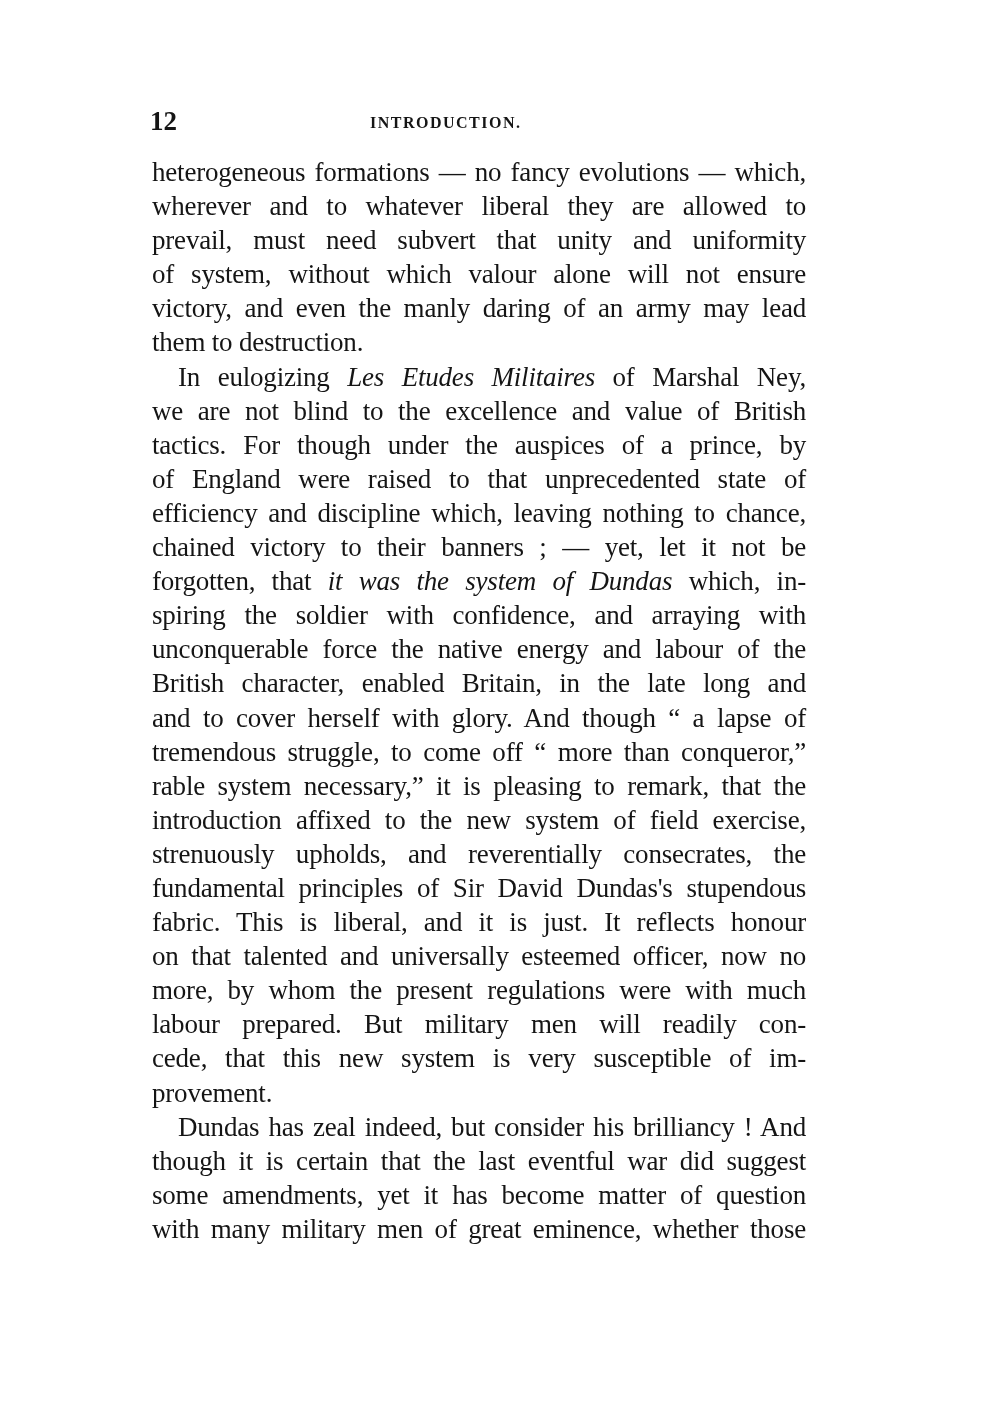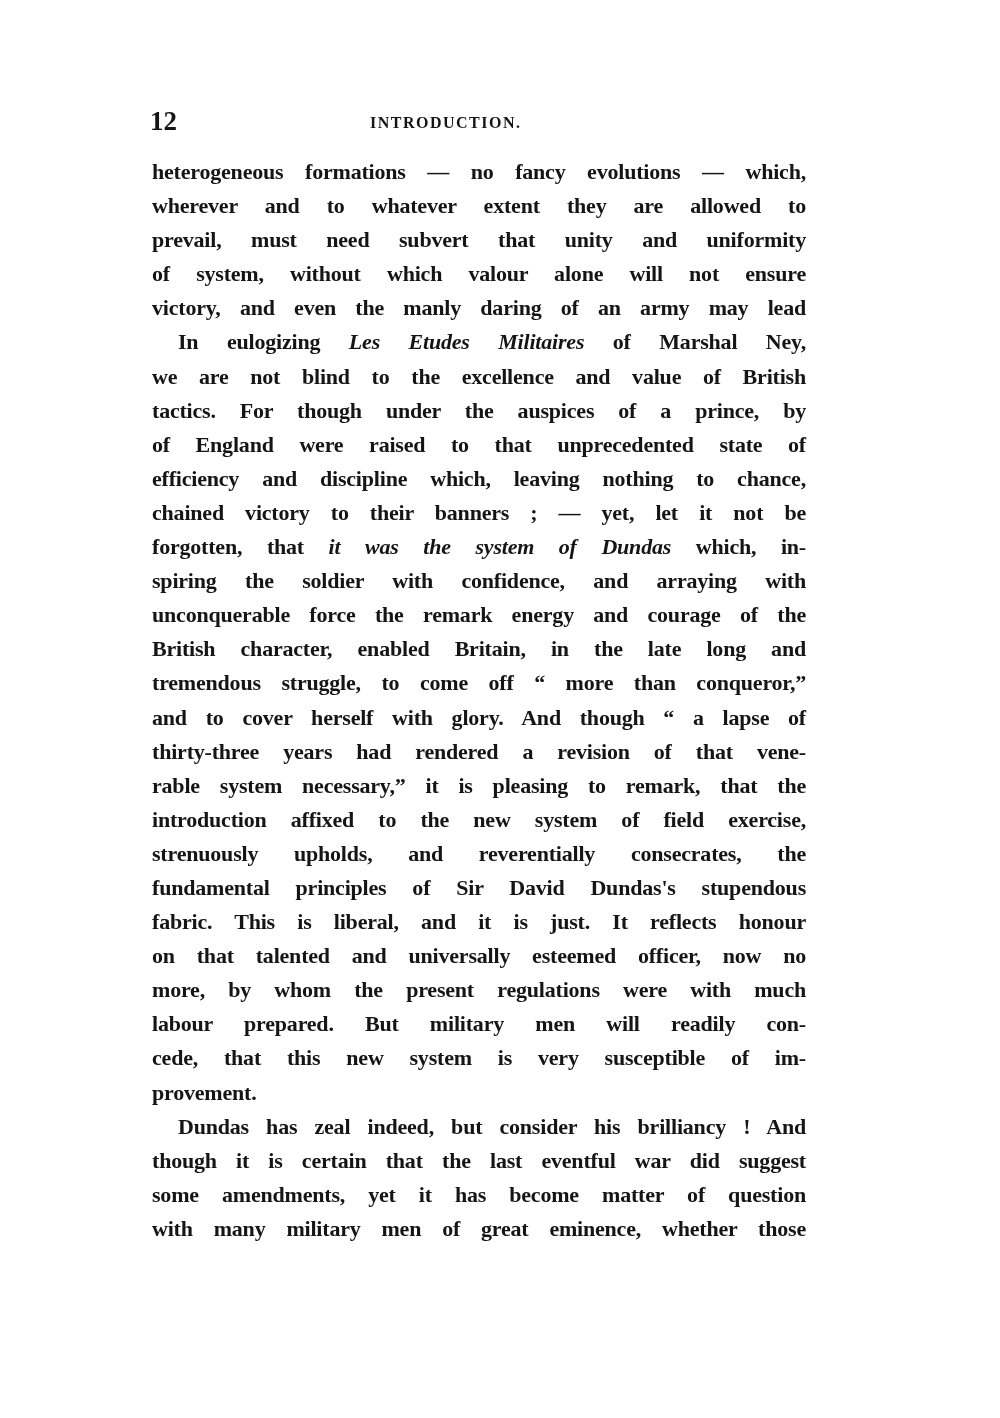--- a/index.html
+++ b/index.html
@@ -48,22 +48,22 @@
   .body-text {
     position: absolute;
     left: 152px;
     top: 155px;
     width: 654px;
   }
   .line {
     display: block;
     height: 34.1px;
     line-height: 34.1px;
-    font-size: 22px;
-    font-weight: bold;
+    font-size: 27px;
+    font-weight: normal;
     white-space: nowrap;
     text-align: justify;
     text-align-last: justify;
     letter-spacing: -0.2px;
   }
   .line.last {
     text-align-last: left;
   }
   .line.indent {
     padding-left: 26px;
@@ -79,40 +79,40 @@
 
   <div class="running-head">
     <span class="page-number">12</span>
     <span class="running-title">INTRODUCTION.</span>
   </div>
 
   <div class="body-text">
 
     <div>
       <span class="line">heterogeneous formations — no fancy evolutions — which,</span>
-      <span class="line">wherever and to whatever extent they are allowed to</span>
+      <span class="line">wherever and to whatever liberal they are allowed to</span>
       <span class="line">prevail, must need subvert that unity and uniformity</span>
       <span class="line">of system, without which valour alone will not ensure</span>
       <span class="line">victory, and even the manly daring of an army may lead</span>
+      <span class="line last">them to destruction.</span>
     </div>
 
     <div>
       <span class="line indent"><span>In eulogizing </span><em>Les Etudes Militaires</em><span> of Marshal Ney,</span></span>
       <span class="line">we are not blind to the excellence and value of British</span>
       <span class="line">tactics.  For though under the auspices of a prince, by</span>
       <span class="line">of England were raised to that unprecedented state of</span>
       <span class="line">efficiency and discipline which, leaving nothing to chance,</span>
       <span class="line">chained victory to their banners ; — yet, let it not be</span>
       <span class="line"><span>forgotten, that </span><em>it was the system of Dundas</em><span> which, in-</span></span>
       <span class="line">spiring the soldier with confidence, and arraying with</span>
-      <span class="line">unconquerable force the remark energy and courage of the</span>
+      <span class="line">unconquerable force the native energy and labour of the</span>
       <span class="line">British character, enabled Britain, in the late long and</span>
+      <span class="line">and to cover herself with glory.  And though “ a lapse of</span>
       <span class="line">tremendous struggle, to come off “ more than conqueror,”</span>
-      <span class="line">and to cover herself with glory.  And though “ a lapse of</span>
-      <span class="line">thirty-three years had rendered a revision of that vene-</span>
       <span class="line">rable system necessary,” it is pleasing to remark, that the</span>
       <span class="line">introduction affixed to the new system of field exercise,</span>
       <span class="line">strenuously upholds, and reverentially consecrates, the</span>
       <span class="line">fundamental principles of Sir David Dundas's stupendous</span>
       <span class="line">fabric.  This is liberal, and it is just.  It reflects honour</span>
       <span class="line">on that talented and universally esteemed officer, now no</span>
       <span class="line">more, by whom the present regulations were with much</span>
       <span class="line">labour prepared.  But military men will readily con-</span>
       <span class="line">cede, that this new system is very susceptible of im-</span>
       <span class="line last">provement.</span>

